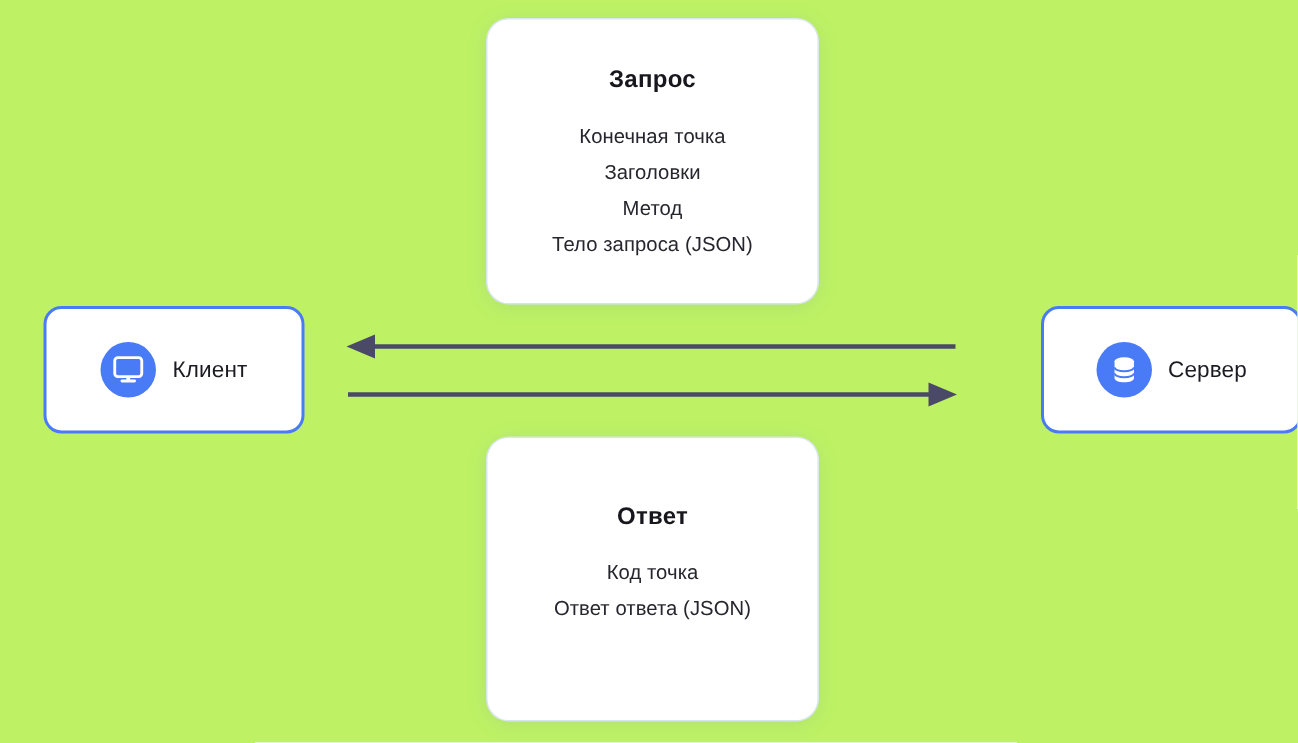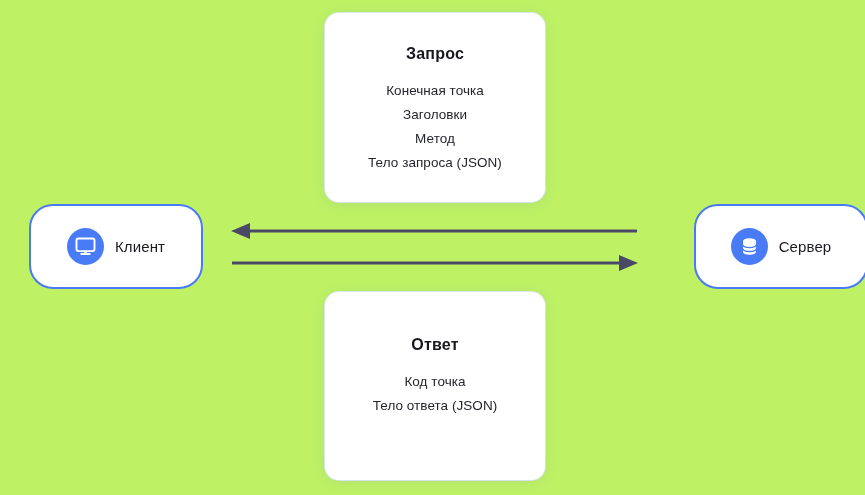--- a/index.html
+++ b/index.html
@@ -17,21 +17,21 @@
     height: 495px;
     background: #bef264;
     overflow: hidden;
   }
 
   
   .node {
     position: absolute;
     box-sizing: border-box;
     border: 2px solid #4a7bf7;
-    border-radius: 24px;
+    border-radius: 12px;
     background: #ffffff;
     display: flex;
     align-items: center;
     justify-content: center;
   }
   .node-inner {
     display: flex;
     align-items: center;
     gap: 11px;
   }
@@ -112,21 +112,21 @@
       <div class="card-line">Заголовки</div>
       <div class="card-line">Метод</div>
       <div class="card-line">Тело запроса (JSON)</div>
     </div>
   </div>
 
   <div class="card" id="card-response">
     <div class="card-title">Ответ</div>
     <div class="card-lines">
       <div class="card-line">Код точка</div>
-      <div class="card-line">Тело ответа (JSON)</div>
+      <div class="card-line">Ответ ответа (JSON)</div>
     </div>
   </div>
 
   <div class="node" id="node-client">
     <div class="node-inner">
       <span class="node-icon">
         <svg width="23" height="23" viewBox="0 0 24 24" aria-hidden="true">
           <rect x="2.6" y="3.6" width="18.8" height="13.2" rx="2.2" fill="none" stroke="#ffffff" stroke-width="2"></rect>
           <rect x="10.7" y="16.4" width="2.6" height="3.1" fill="#ffffff"></rect>
           <rect x="6.6" y="18.8" width="10.8" height="2" rx="1" fill="#ffffff"></rect>

